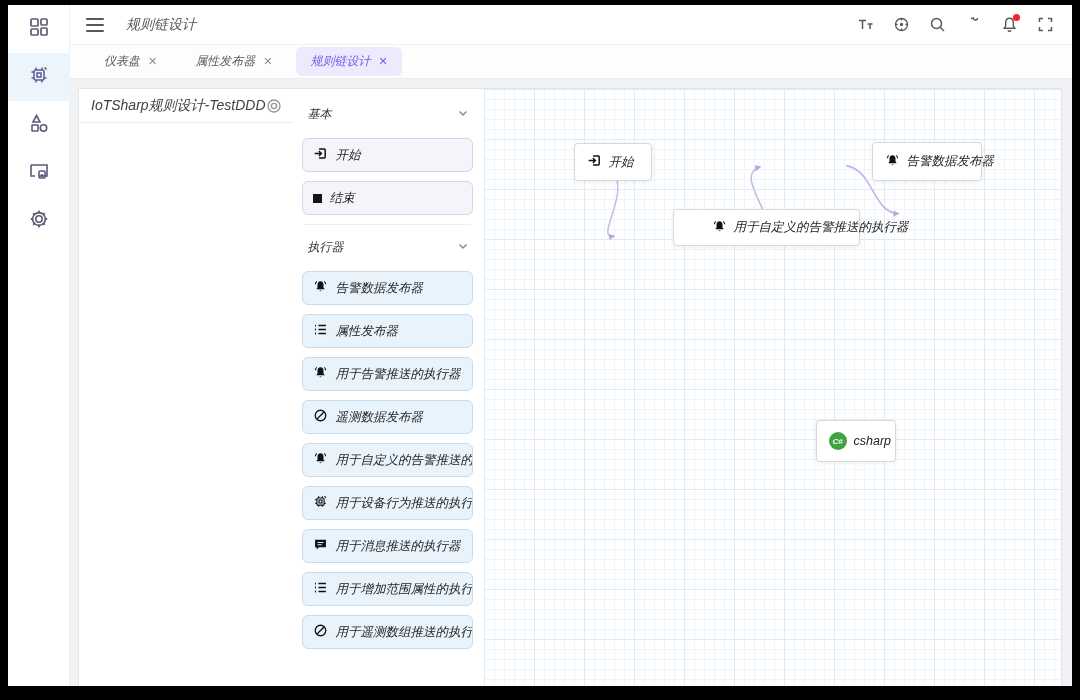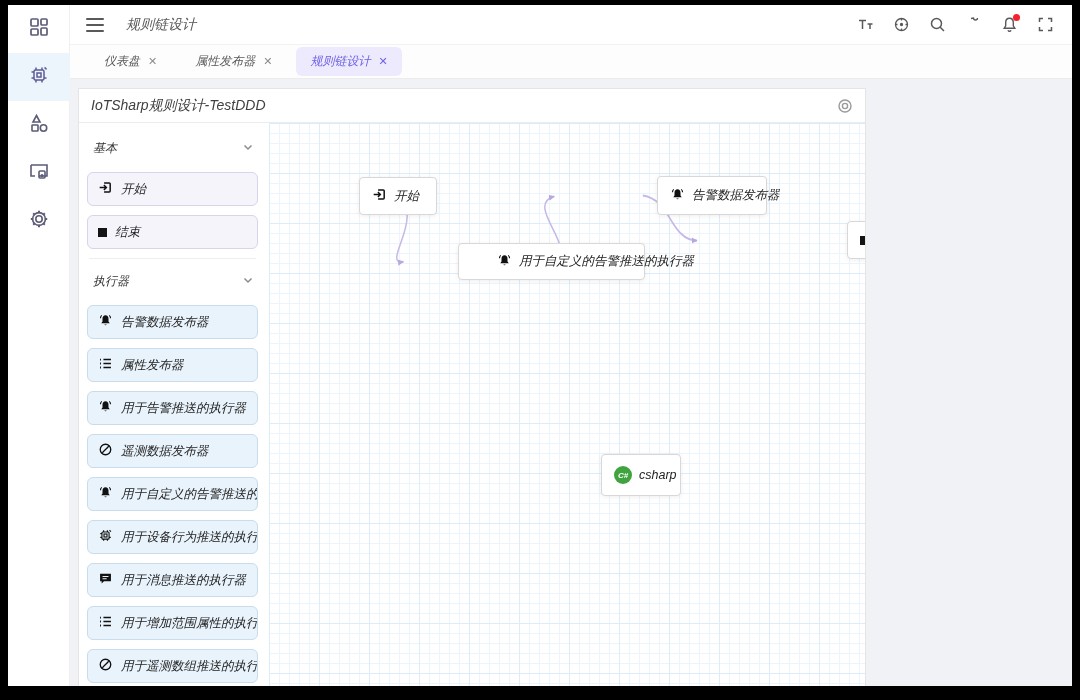--- a/index.html
+++ b/index.html
@@ -24,21 +24,21 @@
   .dot { position:absolute; right:-2px; top:-2px; width:7px; height:7px; border-radius:50%; background:#f5222d; }
 
   
   .tabbar { position:absolute; left:62px; top:40px; right:0; height:34px; background:#fdfdfd; border-bottom:1px solid #ececec; display:flex; align-items:center; padding-left:20px; gap:10px; }
   .tab { display:flex; align-items:center; gap:8px; font-size:12px; color:#595959; padding:6px 14px; border-radius:6px; cursor:pointer; }
   .tab .x { font-size:11px; color:#8c8c8c; cursor:pointer; }
   .tab.active { background:#eceafc; color:#6e62e5; }
   .tab.active .x { color:#6e62e5; }
 
   
-  .panel { position:absolute; left:70px; top:83px; width:788px; bottom:0; background:#fff; border:1px solid #e4e4e4; border-bottom:none; display:flex; flex-direction:column; }
+  .panel { position:absolute; left:70px; top:83px; width:984px; bottom:0; background:#fff; border:1px solid #e4e4e4; border-bottom:none; display:flex; }
   .panel-head { height:34px; border-bottom:1px solid #ececec; display:flex; align-items:center; padding:0 12px; flex:none; }
   .panel-title { font-size:14px; color:#404040; }
   .panel-gear { margin-left:auto; color:#9a9a9a; width:16px; height:16px; cursor:pointer; }
   .panel-body { flex:1; display:flex; overflow:hidden; }
 
   
   .palette { width:190px; flex:none; background:#fff; padding:12px 11px 0 8px; overflow:hidden; }
   .sec-head { display:flex; align-items:center; justify-content:space-between; height:26px; padding:0 4px 0 6px; margin-bottom:11px; cursor:pointer; }
   .sec-label { font-size:12px; color:#333; }
   .sec-head svg { width:12px; height:12px; color:#8c8c8c; }

